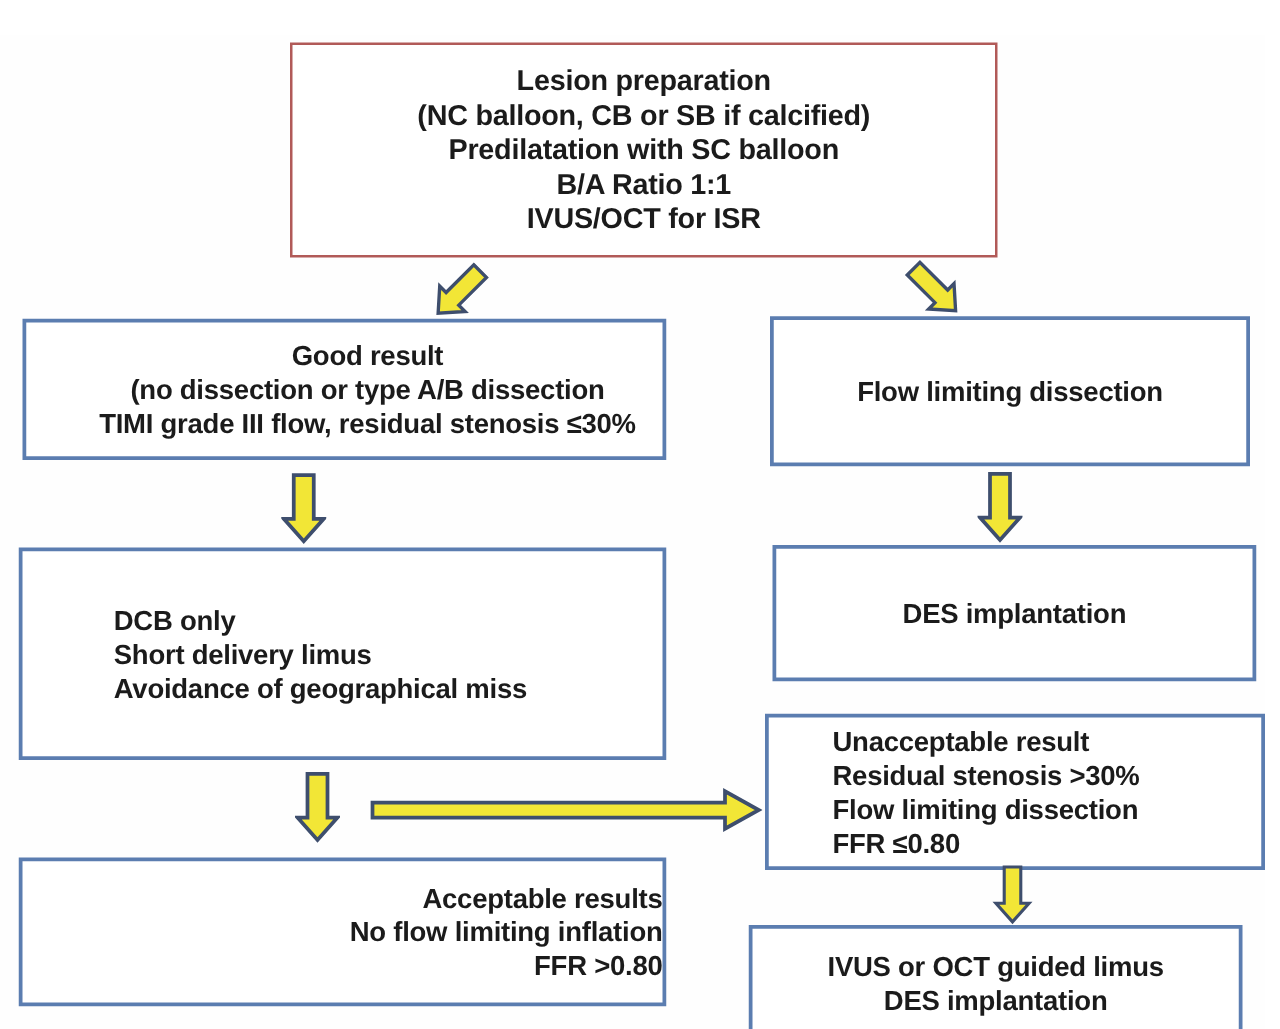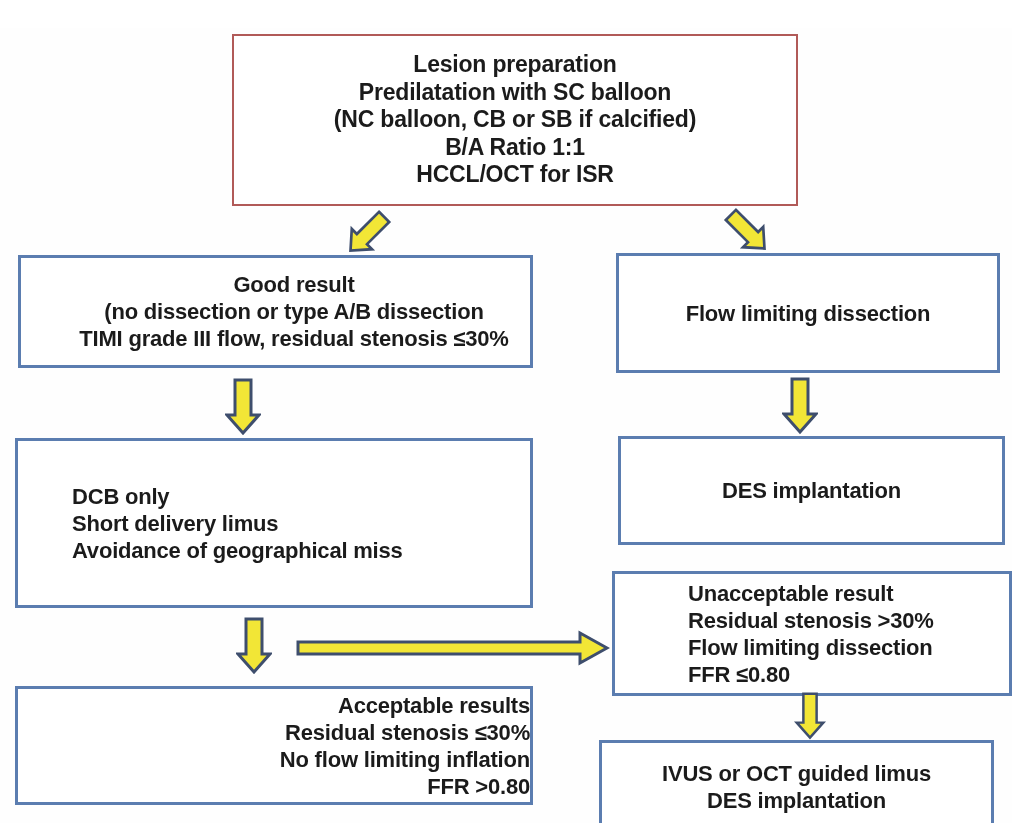--- a/index.html
+++ b/index.html
@@ -14,22 +14,22 @@
     position:absolute; box-sizing:border-box;
     background:#ffffff;
     border:3px solid var(--border-blue,#5b7db0);
     display:flex; flex-direction:column; justify-content:center;
     color:var(--text-color,#1b1b1b);
     font-weight:bold; font-size:22px; line-height:27px;
     letter-spacing:-0.2px;
   }
   .box.red { border:2px solid var(--border-red,#b15a58); font-size:23px; line-height:27.5px; }
   .box.center { text-align:center; }
-  .box.leftpad78  { text-align:left; padding-left:54px; }
-  .box.leftpad102 { text-align:left; padding-left:73px; }
+  .box.leftpad78  { text-align:left; padding-left:73px; }
+  .box.leftpad102 { text-align:left; padding-left:51px; }
   .arrow { position:absolute; }
   .arrow polygon {
     fill:var(--arrow-fill,#f2e636);
     stroke:var(--arrow-outline,#3e4e6d);
     stroke-width:3; stroke-linejoin:miter;
   }
   .rot-dl { transform:rotate(45deg); }
   .rot-dr { transform:rotate(-45deg); }
   .remnant {
     position:absolute; left:20px; right:2px; bottom:0; height:5px;
@@ -38,24 +38,24 @@
     opacity:0.45;
   }
 </style>
 </head>
 <body>
 
 <div class="stage">
 
   <div class="box red center" style="left:232px; top:6px; width:566px; height:172px;">
     <div>Lesion preparation</div>
+    <div>(NC balloon, CB or SB if calcified)</div>
     <div>Predilatation with SC balloon</div>
-    <div>(NC balloon, CB or SB if calcified)</div>
     <div>B/A Ratio 1:1</div>
-    <div>HCCL/OCT for ISR</div>
+    <div>IVUS/OCT for ISR</div>
   </div>
 
   <svg class="arrow rot-dl" style="left:349px; top:180px;" width="36" height="52" viewBox="0 0 36 58">
     <polygon points="10,2 26,2 26,37 34,37 18,55 2,37 10,37"></polygon>
   </svg>
   <svg class="arrow rot-dr" style="left:730px; top:178px;" width="36" height="52" viewBox="0 0 36 58">
     <polygon points="10,2 26,2 26,37 34,37 18,55 2,37 10,37"></polygon>
   </svg>
 
   <div class="box center" style="left:18px; top:227px; width:515px; height:113px;padding-left:37px;">
@@ -95,21 +95,20 @@
   <svg class="arrow" style="left:236px; top:588px;" width="36" height="60" viewBox="0 0 36 58">
     <polygon points="10,2 26,2 26,37 34,37 18,55 2,37 10,37"></polygon>
   </svg>
 
   <svg class="arrow" style="left:296px; top:602px;" width="314" height="36" viewBox="0 0 314 36">
     <polygon points="2,12 284,12 284,3 311,18 284,33 284,24 2,24"></polygon>
   </svg>
 
   <div class="box leftpad78" style="left:15px; top:658px; width:518px; height:119px;text-align:right;">
     <div>Acceptable results</div>
-    <div>Residual stenosis ≤30%</div>
     <div>No flow limiting inflation</div>
     <div>FFR &gt;0.80</div>
   </div>
 
   <svg class="arrow" style="left:792px; top:664px;" width="36" height="48" viewBox="0 0 36 58">
     <polygon points="10,2 26,2 26,37 34,37 18,55 2,37 10,37"></polygon>
   </svg>
 
   <div class="box center" style="left:599px; top:712px; width:395px; height:93px;">
     <div>IVUS or OCT guided limus</div>

